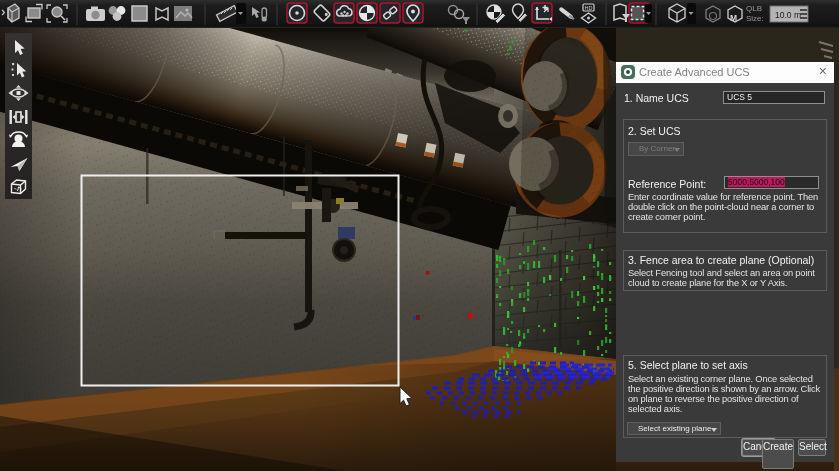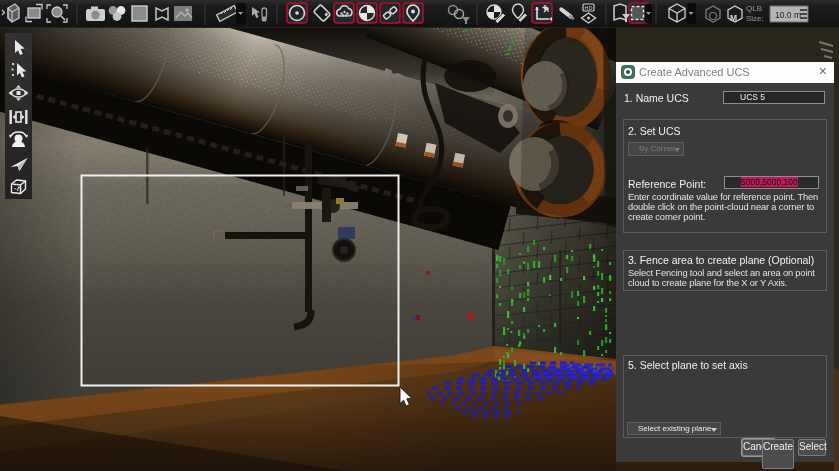--- a/index.html
+++ b/index.html
@@ -9,21 +9,21 @@
 #panel{position:absolute;left:616px;top:62px;width:218px;height:400px;background:#3a3a3a;box-sizing:border-box}
 #ptitle{position:absolute;left:0;top:0;width:218px;height:21px;background:#fdfdfd}
 #ptitle .ticon{position:absolute;left:5px;top:3px;width:14px;height:14px;border-radius:4px;background:#42705c}
 #ptitle .ticon i{position:absolute;left:3px;top:3px;width:8px;height:8px;border-radius:50%;background:#fff}
 #ptitle .ticon b{position:absolute;left:5px;top:5px;width:4px;height:4px;border-radius:50%;background:#2c4f40}
 #ptitle .ttext{position:absolute;left:23px;top:4px;font-size:11px;color:#7e7e7e}
 #ptitle .tx{position:absolute;right:7px;top:1px;font-size:14px;color:#6a6a6a;font-weight:normal}
 .plabel{position:absolute;color:#f1f1f1;font-size:10.5px}
 .ppara{position:absolute;color:#e3e3e3;font-size:9.3px;line-height:9.9px;letter-spacing:-0.15px}
 .pbox{position:absolute;border:1px solid #5c5c5c;box-sizing:border-box}
-.pinput{position:absolute;background:#262626;border:1px solid #8f8f8f;box-sizing:border-box;color:#efefef;font-size:8.5px;line-height:11px;padding-left:16px}
+.pinput{position:absolute;background:#262626;border:1px solid #8f8f8f;box-sizing:border-box;color:#efefef;font-size:8.5px;line-height:11px;padding-left:3px}
 .pdrop{position:absolute;background:#474747;border:1px solid #5e5e5e;box-sizing:border-box;color:#ededed;font-size:8px;line-height:12px;padding-left:10px;white-space:nowrap}
 .pdrop .ar{position:absolute;right:3px;top:5px;width:0;height:0;border-left:3px solid transparent;border-right:3px solid transparent;border-top:4px solid #cfcfcf}
 .pbtn{position:absolute;background:#4c4c4c;border:1px solid #7d7d7d;border-radius:2px;box-sizing:border-box;color:#f2f2f2;font-size:10px;text-align:center;line-height:14px}
 </style></head>
 <body>
 <div id="app">
 <div id="topbar">
 <svg width="839" height="28" viewBox="0 0 839 28">
 <defs>
           <linearGradient id="tbG" x1="0" y1="0" x2="0" y2="1">
@@ -551,19 +551,20 @@
     <div class="plabel" style="left:4px;top:58px">Reference Point:</div>
     <div class="pinput" style="left:100px;top:56px;width:95px;height:13px;background:#2a2a2a"><span style="background:#be185d;color:#101010">5000,5000,100</span></div>
     <div class="ppara" style="left:4px;top:73px;width:198px">Enter coordinate value for reference point. Then double click on the point-cloud near a corner to create corner point.</div>
   </div>
   <div class="pbox" style="left:7px;top:188px;width:204px;height:41px">
     <div class="plabel" style="left:4px;top:3px">3. Fence area to create plane (Optional)</div>
     <div class="ppara" style="left:4px;top:18px;width:198px">Select Fencing tool and select an area on point cloud to create plane for the X or Y Axis.</div>
   </div>
   <div class="pbox" style="left:7px;top:293px;width:204px;height:83px">
     <div class="plabel" style="left:4px;top:3px">5. Select plane to set axis</div>
+    <div class="ppara" style="left:4px;top:19px;width:198px">Select an existing corner plane. Once selected the positive direction is shown by an arrow. Click on plane to reverse the positive direction of selected axis.</div>
     <div class="pdrop" style="left:3px;top:66px;width:94px;height:13px">Select existing plane<span class="ar"></span></div>
   </div>
   <div class="pbtn" style="left:126px;top:377px;width:33px;height:17px;box-shadow:0 0 0 1px #9a9a9a">Cancel</div>
   <div class="pbtn" style="left:146px;top:377px;width:32px;height:30px">Create</div>
   <div class="pbtn" style="left:182px;top:377px;width:28px;height:17px">Select</div>
 </div>
 </div>
 
 </body></html>

